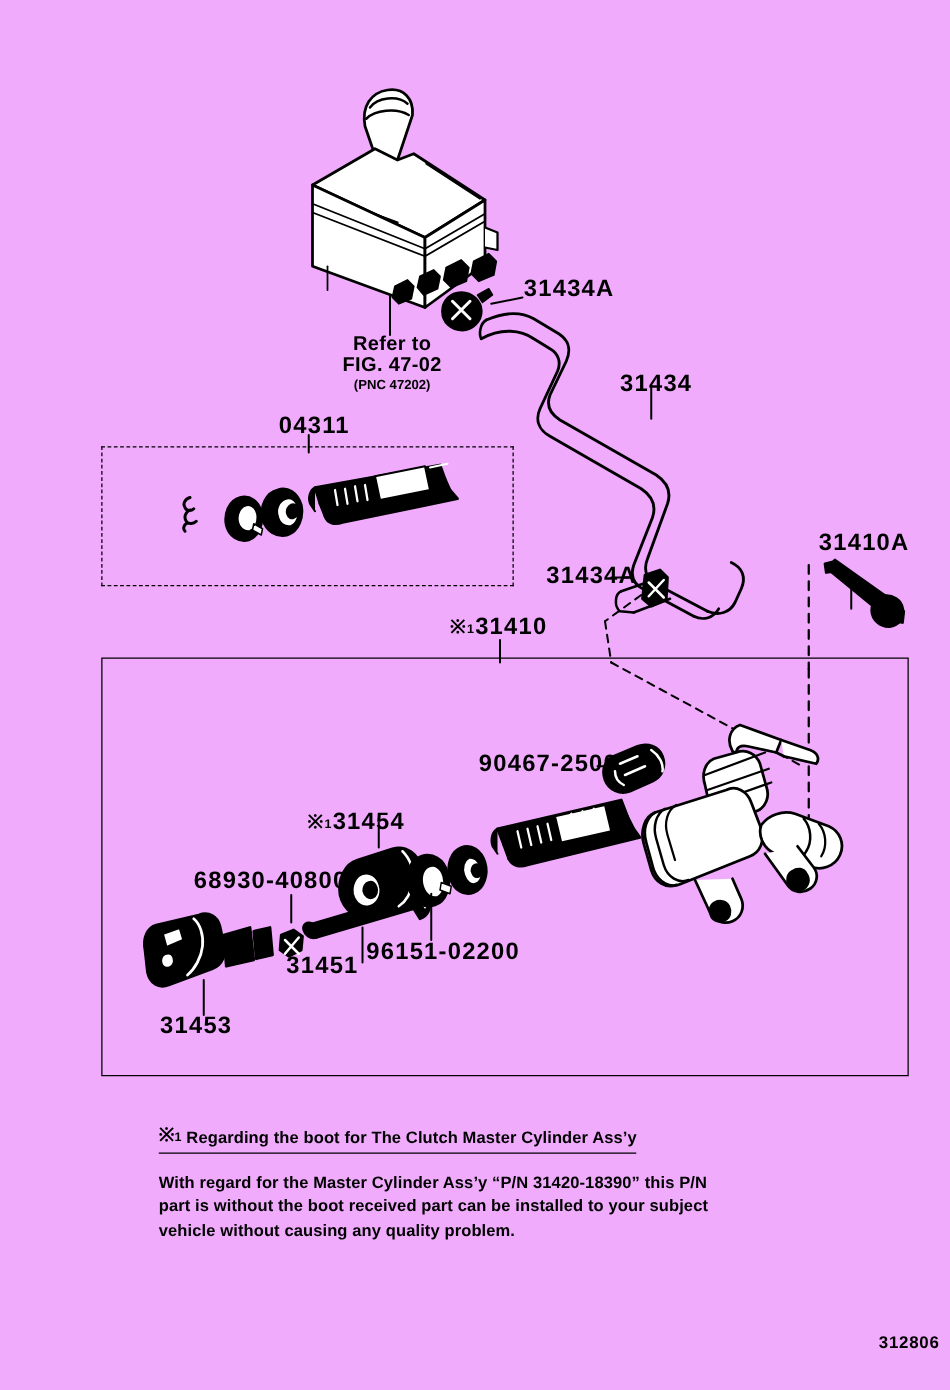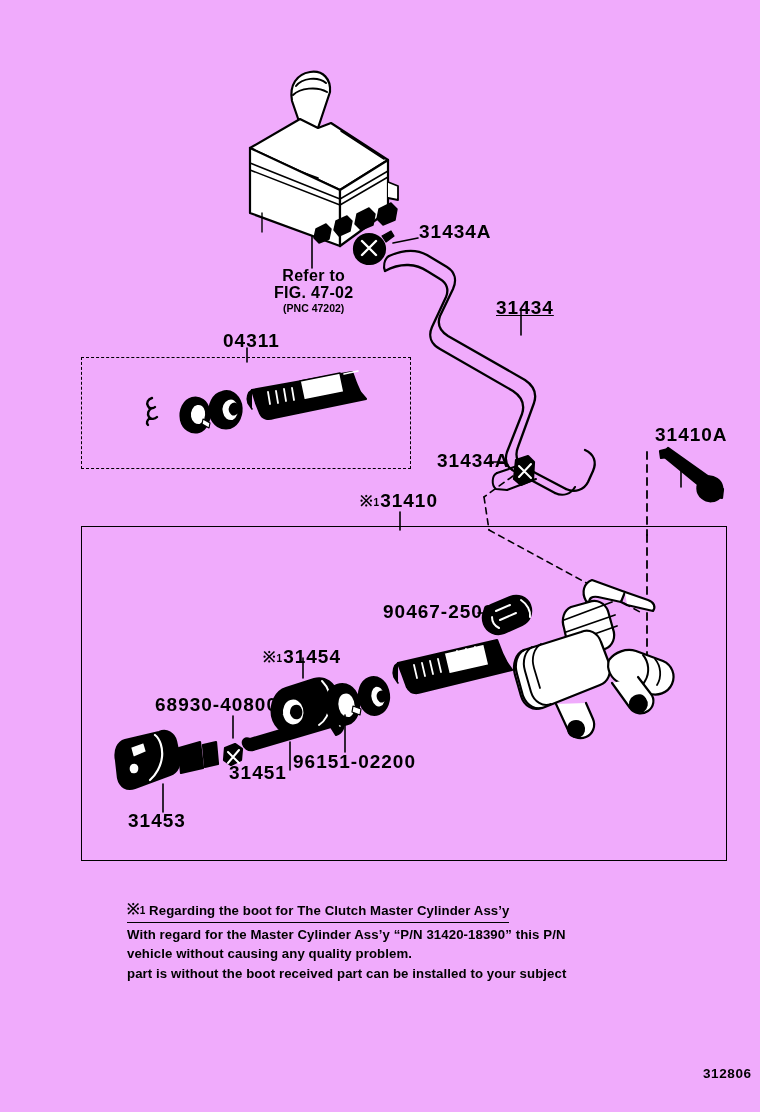--- a/index.html
+++ b/index.html
@@ -60,21 +60,21 @@
     font-weight: bold;
     font-size: 13.2px;
     line-height: 19.5px;
     letter-spacing: 0.1px;
     color: #000;
   }
   .footnote .heading {
     display: inline-block;
     border-bottom: 1.5px solid #000;
     padding-bottom: 1px;
-    margin-bottom: 2px;
+    margin-bottom: 13px;
   }
   .footnote p {
     margin: 0;
   }
   .diagcode {
     position: absolute;
     font-family: "Liberation Sans", sans-serif;
     font-size: 13.5px;
     font-weight: bold;
     letter-spacing: 0.6px;
@@ -310,35 +310,35 @@
       <path d="M478 613 L497 613" stroke-width="1.6"></path>
     </g>
   </svg>
 
   <div class="box-dashed" style="left:81px; top:357px; width:330px; height:112px;"></div>
 
   <div class="box-solid" style="left:81px; top:526px; width:646px; height:335px;"></div>
 
   <div class="lbl pn" style="left:419px; top:221px;">31434A</div>
 
-  <div class="lbl pn" style="left:496px; top:297px;text-decoration:underline;">31434</div>
+  <div class="lbl pn" style="left:496px; top:297px;">31434</div>
 
   <div class="lbl pn" style="left:437px; top:450px;">31434A</div>
 
   <div class="lbl pn" style="left:655px; top:424px;">31410A</div>
 
   <div class="lbl pn" style="left:223px; top:330px;">04311</div>
 
   <div class="lbl pn" style="left:360px; top:490px;">
     <span class="refmark">※</span><span class="refnum">1</span><span>31410</span>
   </div>
 
   <div class="lbl pn" style="left:383px; top:601px;">90467-2500</div>
 
-  <div class="lbl pn" style="left:263px; top:646px;">
+  <div class="lbl pn" style="left:246px; top:646px;">
     <span class="refmark">※</span><span class="refnum">1</span><span>31454</span>
   </div>
 
   <div class="lbl pn" style="left:155px; top:694px;">68930-40800</div>
 
   <div class="lbl pn" style="left:229px; top:762px;">31451</div>
 
   <div class="lbl pn" style="left:293px; top:751px;text-align:center;">96151-02200</div>
 
   <div class="lbl pn" style="left:128px; top:810px;">31453</div>
@@ -347,19 +347,19 @@
     <div>Refer to</div>
     <div>FIG. 47-02</div>
     <span class="small">(PNC 47202)</span>
   </div>
 
   <div class="footnote" style="left:127px; top:899px; width:520px;">
     <p>
       <span class="heading"><span class="refmark">※</span><span class="refnum">1</span> <span>Regarding the boot for The Clutch Master Cylinder Ass’y</span></span>
     </p>
     <p>With regard for the Master Cylinder Ass’y “P/N 31420-18390” this P/N</p>
+    <p>part is without the boot received part can be installed to your subject</p>
     <p>vehicle without causing any quality problem.</p>
-    <p>part is without the boot received part can be installed to your subject</p>
   </div>
 
   <div class="diagcode" style="left:679px; top:1066px;margin-left:24px;">312806</div>
 
 </div>
 
 </body></html>

